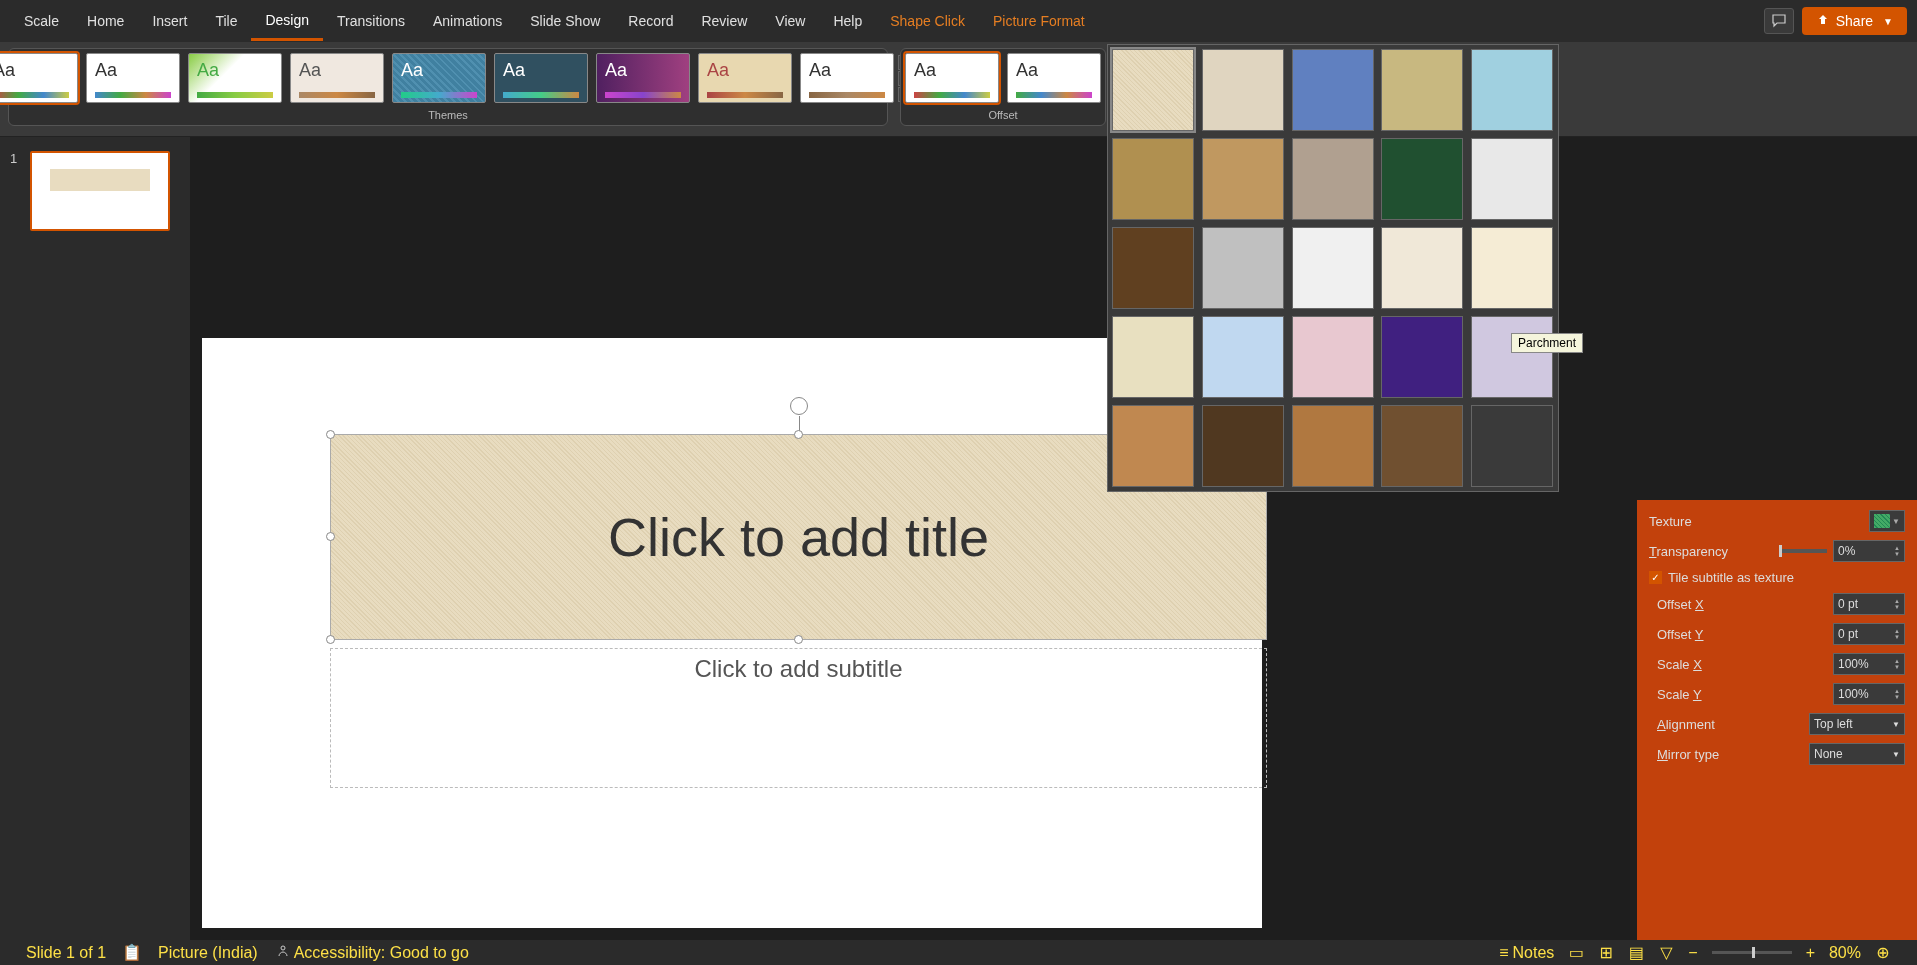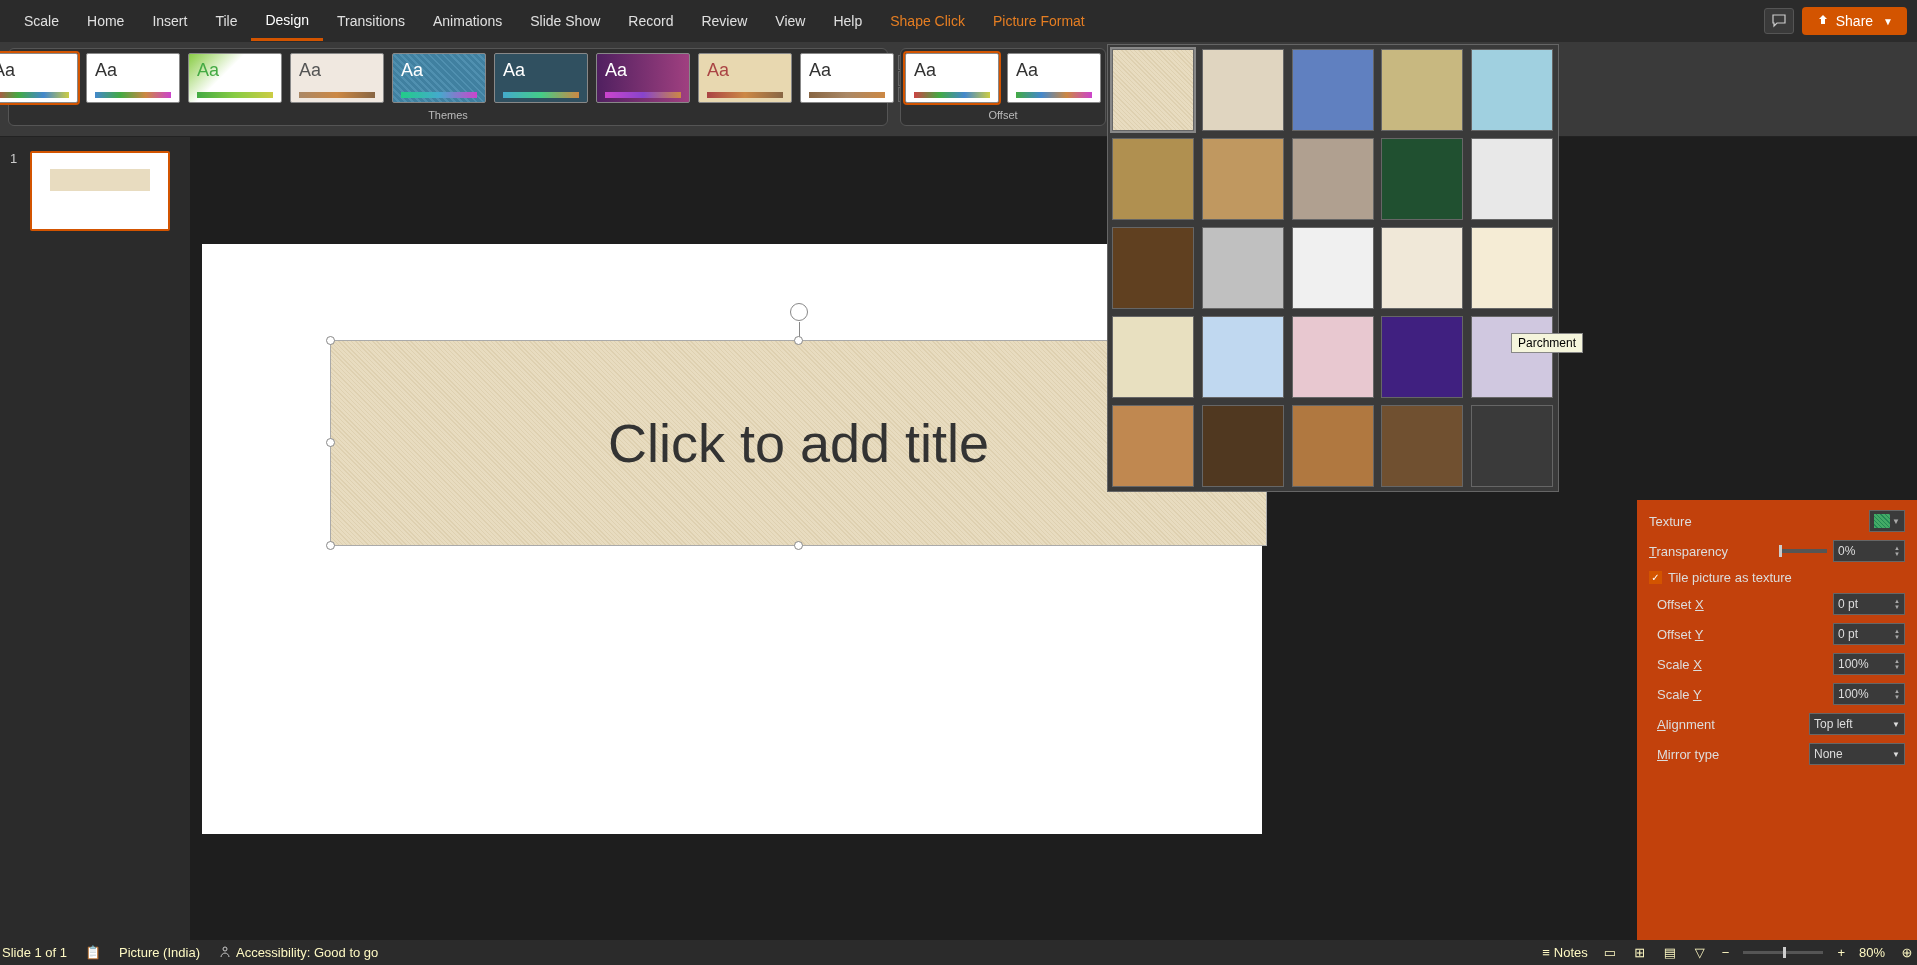--- a/index.html
+++ b/index.html
@@ -32,21 +32,21 @@
 .variants-group { display: flex; flex-direction: column; align-items: center; margin-left: 12px; border: 1px solid #555; border-radius: 6px; padding: 4px; background: #2f2f2f; }
 .variants-row { display: flex; gap: 8px; }
 
 
 .main { display: flex; height: calc(100% - 42px - 95px - 25px); }
 .slidepanel { width: 190px; background: #2b2b2b; padding: 14px 10px; }
 .slidenum { color: #ccc; font-size: 13px; position: absolute; left: 10px; }
 .thumb { width: 140px; height: 80px; background: #fff; border: 2px solid #d35400; border-radius: 2px; margin-left: 20px; position: relative; }
 .thumb .tex { position: absolute; top: 16px; left: 18px; right: 18px; height: 22px; background: #e8dcc0; }
 
-.canvas-area { flex: 1; background: #1e1e1e; display: flex; align-items: center; justify-content: flex-start; padding: 12px; position: relative; }
+.canvas-area { flex: 1; background: #1e1e1e; display: flex; align-items: flex-end; justify-content: flex-start; padding: 12px; position: relative; }
 .slide { width: 1060px; height: 590px; background: #fff; position: relative; margin-top: 0; }
 .rot-handle { position: absolute; top: -38px; left: 50%; transform: translateX(-50%); width: 18px; height: 18px; border: 1px solid #888; border-radius: 50%; }
 .rot-handle::after { content:""; position:absolute; top:18px; left:50%; width:1px; height:18px; background:#888; }
 .title-box { position: absolute; top: 96px; left: 128px; right: -5px; height: 206px; border: 1px solid #aaa; background: repeating-linear-gradient(45deg,#e8dcc0,#e8dcc0 2px,#ded0b0 2px,#ded0b0 3px); display:flex; align-items:center; justify-content:center; }
 .title-text { font-size: 54px; color: #333; }
 .handle { width:9px; height:9px; background:#fff; border:1px solid #888; border-radius:50%; position:absolute; }
 .subtitle-box { position: absolute; top: 310px; left: 128px; right: -5px; height: 140px; border: 1px dashed #bbb; display:flex; align-items:flex-start; justify-content:center; padding-top:6px; }
 .subtitle-text { font-size: 24px; color: #555; }
 
 
@@ -64,21 +64,21 @@
 .fp-select { width: 96px; height: 22px; background: #3a3a3a; border: 1px solid #666; color: #ddd; font-size: 12px; padding: 0 4px; display:flex; align-items:center; justify-content:space-between; }
 .spin { display:flex; flex-direction:column; font-size:6px; line-height:6px; color:#aaa; }
 .chk { display:flex; align-items:center; gap:6px; margin-bottom:8px; }
 .chk .box { width:13px; height:13px; background:#d35400; display:flex; align-items:center; justify-content:center; font-size:10px; color:#fff; }
 .tex-btn { width:36px; height:22px; background:#3a3a3a; border:1px solid #666; display:flex; align-items:center; justify-content:center; gap:2px; }
 .tex-btn .sw { width:16px; height:14px; background: repeating-linear-gradient(45deg,#4a6,#4a6 2px,#285 2px,#285 3px); }
 .slider { width:48px; height:4px; background:#555; position:relative; }
 .slider::after { content:""; position:absolute; left:0; top:-4px; width:3px; height:12px; background:#ccc; }
 
 
-.statusbar { position: absolute; bottom: 0; left: 0; right: 0; height: 25px; background: #2b2b2b; display: flex; align-items: center; justify-content: space-between; padding: 0 2px; font-size: 13px; color: #fef9c3; }
+.statusbar { position: absolute; bottom: 0; left: 0; right: 0; height: 25px; background: #2b2b2b; display: flex; align-items: center; justify-content: space-between; padding: 0 26px; font-size: 16px; color: #fde047; }
 .sb-left { display:flex; gap:18px; align-items:center; }
 .sb-right { display:flex; gap:14px; align-items:center; }
 .sb-icon { width:16px; height:16px; display:flex; align-items:center; justify-content:center; }
 .zoom-slider { width:80px; height:3px; background:#555; position:relative; }
 .zoom-slider::after { content:""; position:absolute; left:50%; top:-4px; width:3px; height:11px; background:#ccc; }
 </style>
 </head>
 <body>
 
 <div class="ribbon-tabs">
@@ -186,20 +186,23 @@
   <div class="canvas-area">
     <div class="slide">
       <div class="title-box">
         <div class="rot-handle"></div>
         <div class="handle" style="top:-5px;left:-5px"></div>
         <div class="handle" style="top:-5px;left:50%;margin-left:-5px"></div>
         <div class="handle" style="top:50%;left:-5px;margin-top:-5px"></div>
         <div class="handle" style="bottom:-5px;left:-5px"></div>
         <div class="handle" style="bottom:-5px;left:50%;margin-left:-5px"></div>
         <span class="title-text">Click to add title</span>
+      </div>
+      <div class="subtitle-box">
+        <span class="subtitle-text">Click to add subtitle</span>
       </div>
     </div>
   </div>
 </div>
 
 <div class="texture-flyout" id="texture-flyout">
   <div class="tooltip">Parchment</div>
 <div class="tex-swatch sel" style="background: repeating-linear-gradient(45deg, rgb(232, 220, 192), rgb(232, 220, 192) 2px, rgb(222, 208, 176) 2px, rgb(222, 208, 176) 3px);"></div>
     <div class="tex-swatch" style="background: rgb(224, 213, 192);"></div>
     <div class="tex-swatch" style="background: rgb(96, 128, 192);"></div>
@@ -240,21 +243,21 @@
     <div style="display:flex;gap:6px;align-items:center">
       <div class="slider"></div>
       <div class="fp-input">
           <span>0%</span>
           <span class="spin">▲<br>▼</span>
         </div>
     </div>
   </div>
   <div class="chk">
     <div class="box">✓</div>
-    <span>Tile picture as texture</span>
+    <span>Tile subtitle as texture</span>
   </div>
   <div class="fp-row">
     <label style="padding-left:8px">Offset <span class="u">X</span></label>
     <div class="fp-input">
         <span>0 pt</span>
         <span class="spin">▲<br>▼</span>
       </div>
   </div>
   <div class="fp-row">
     <label style="padding-left:8px">Offset <span class="u">Y</span></label>

